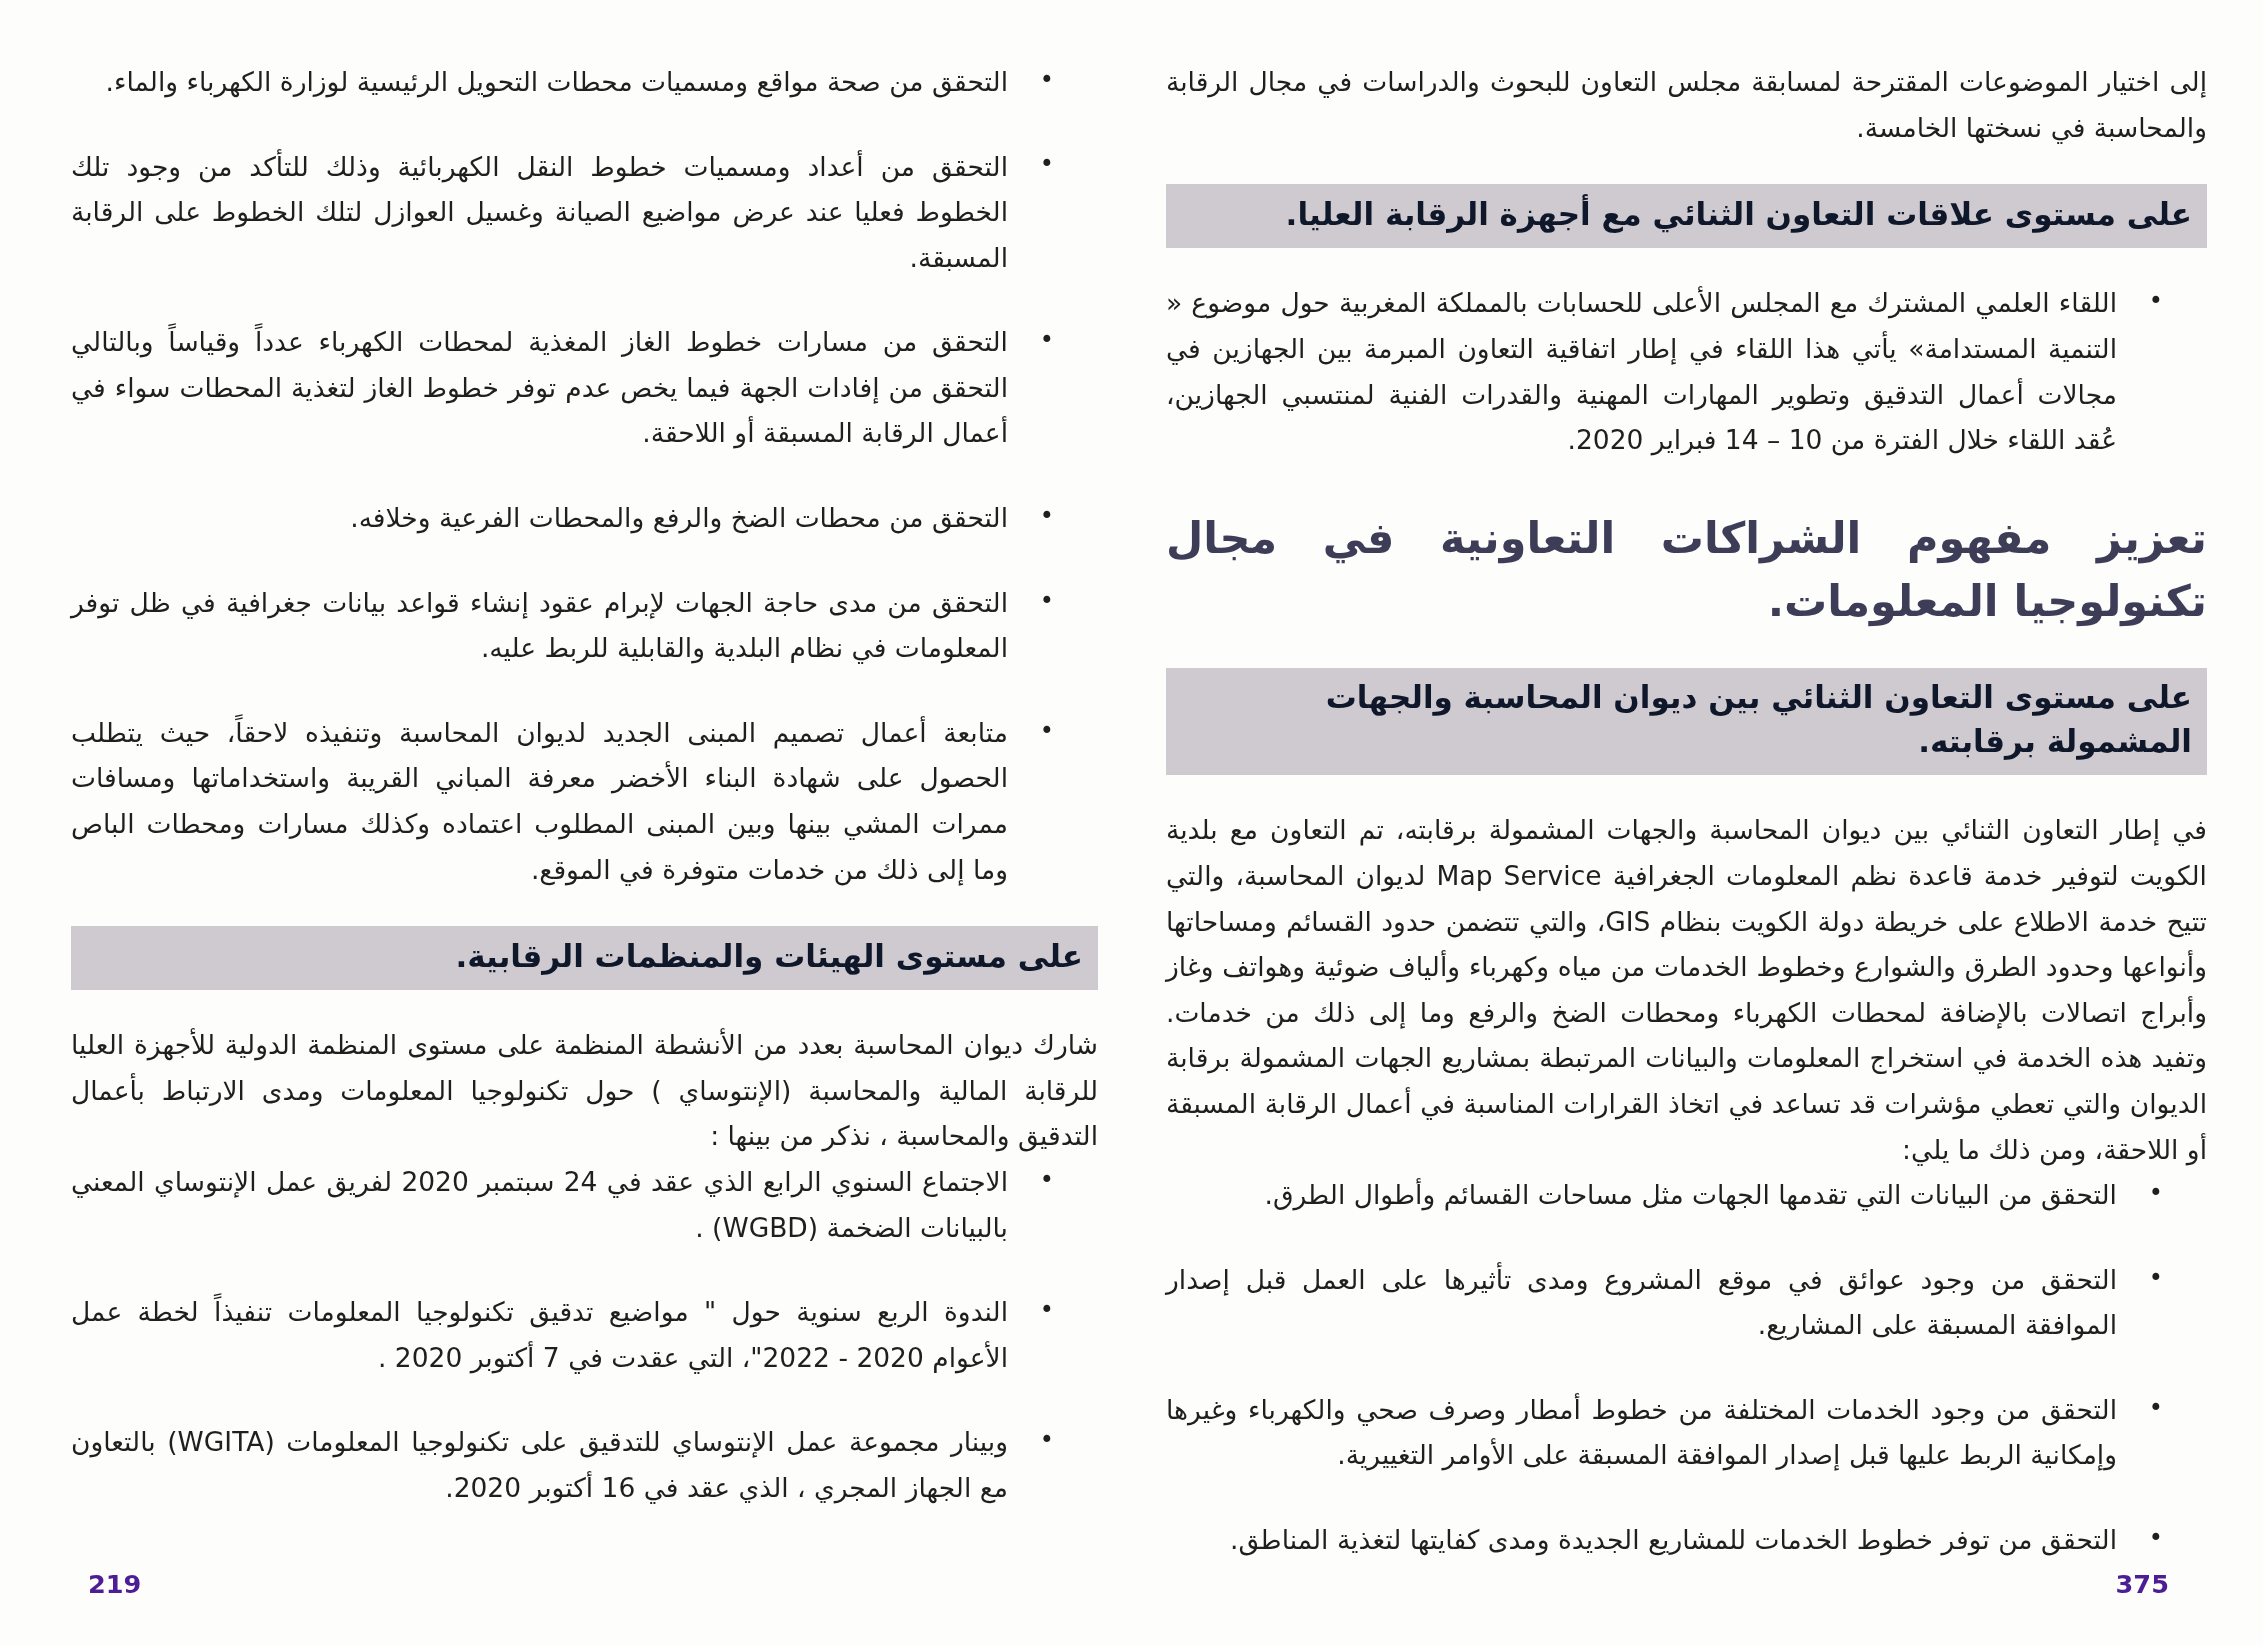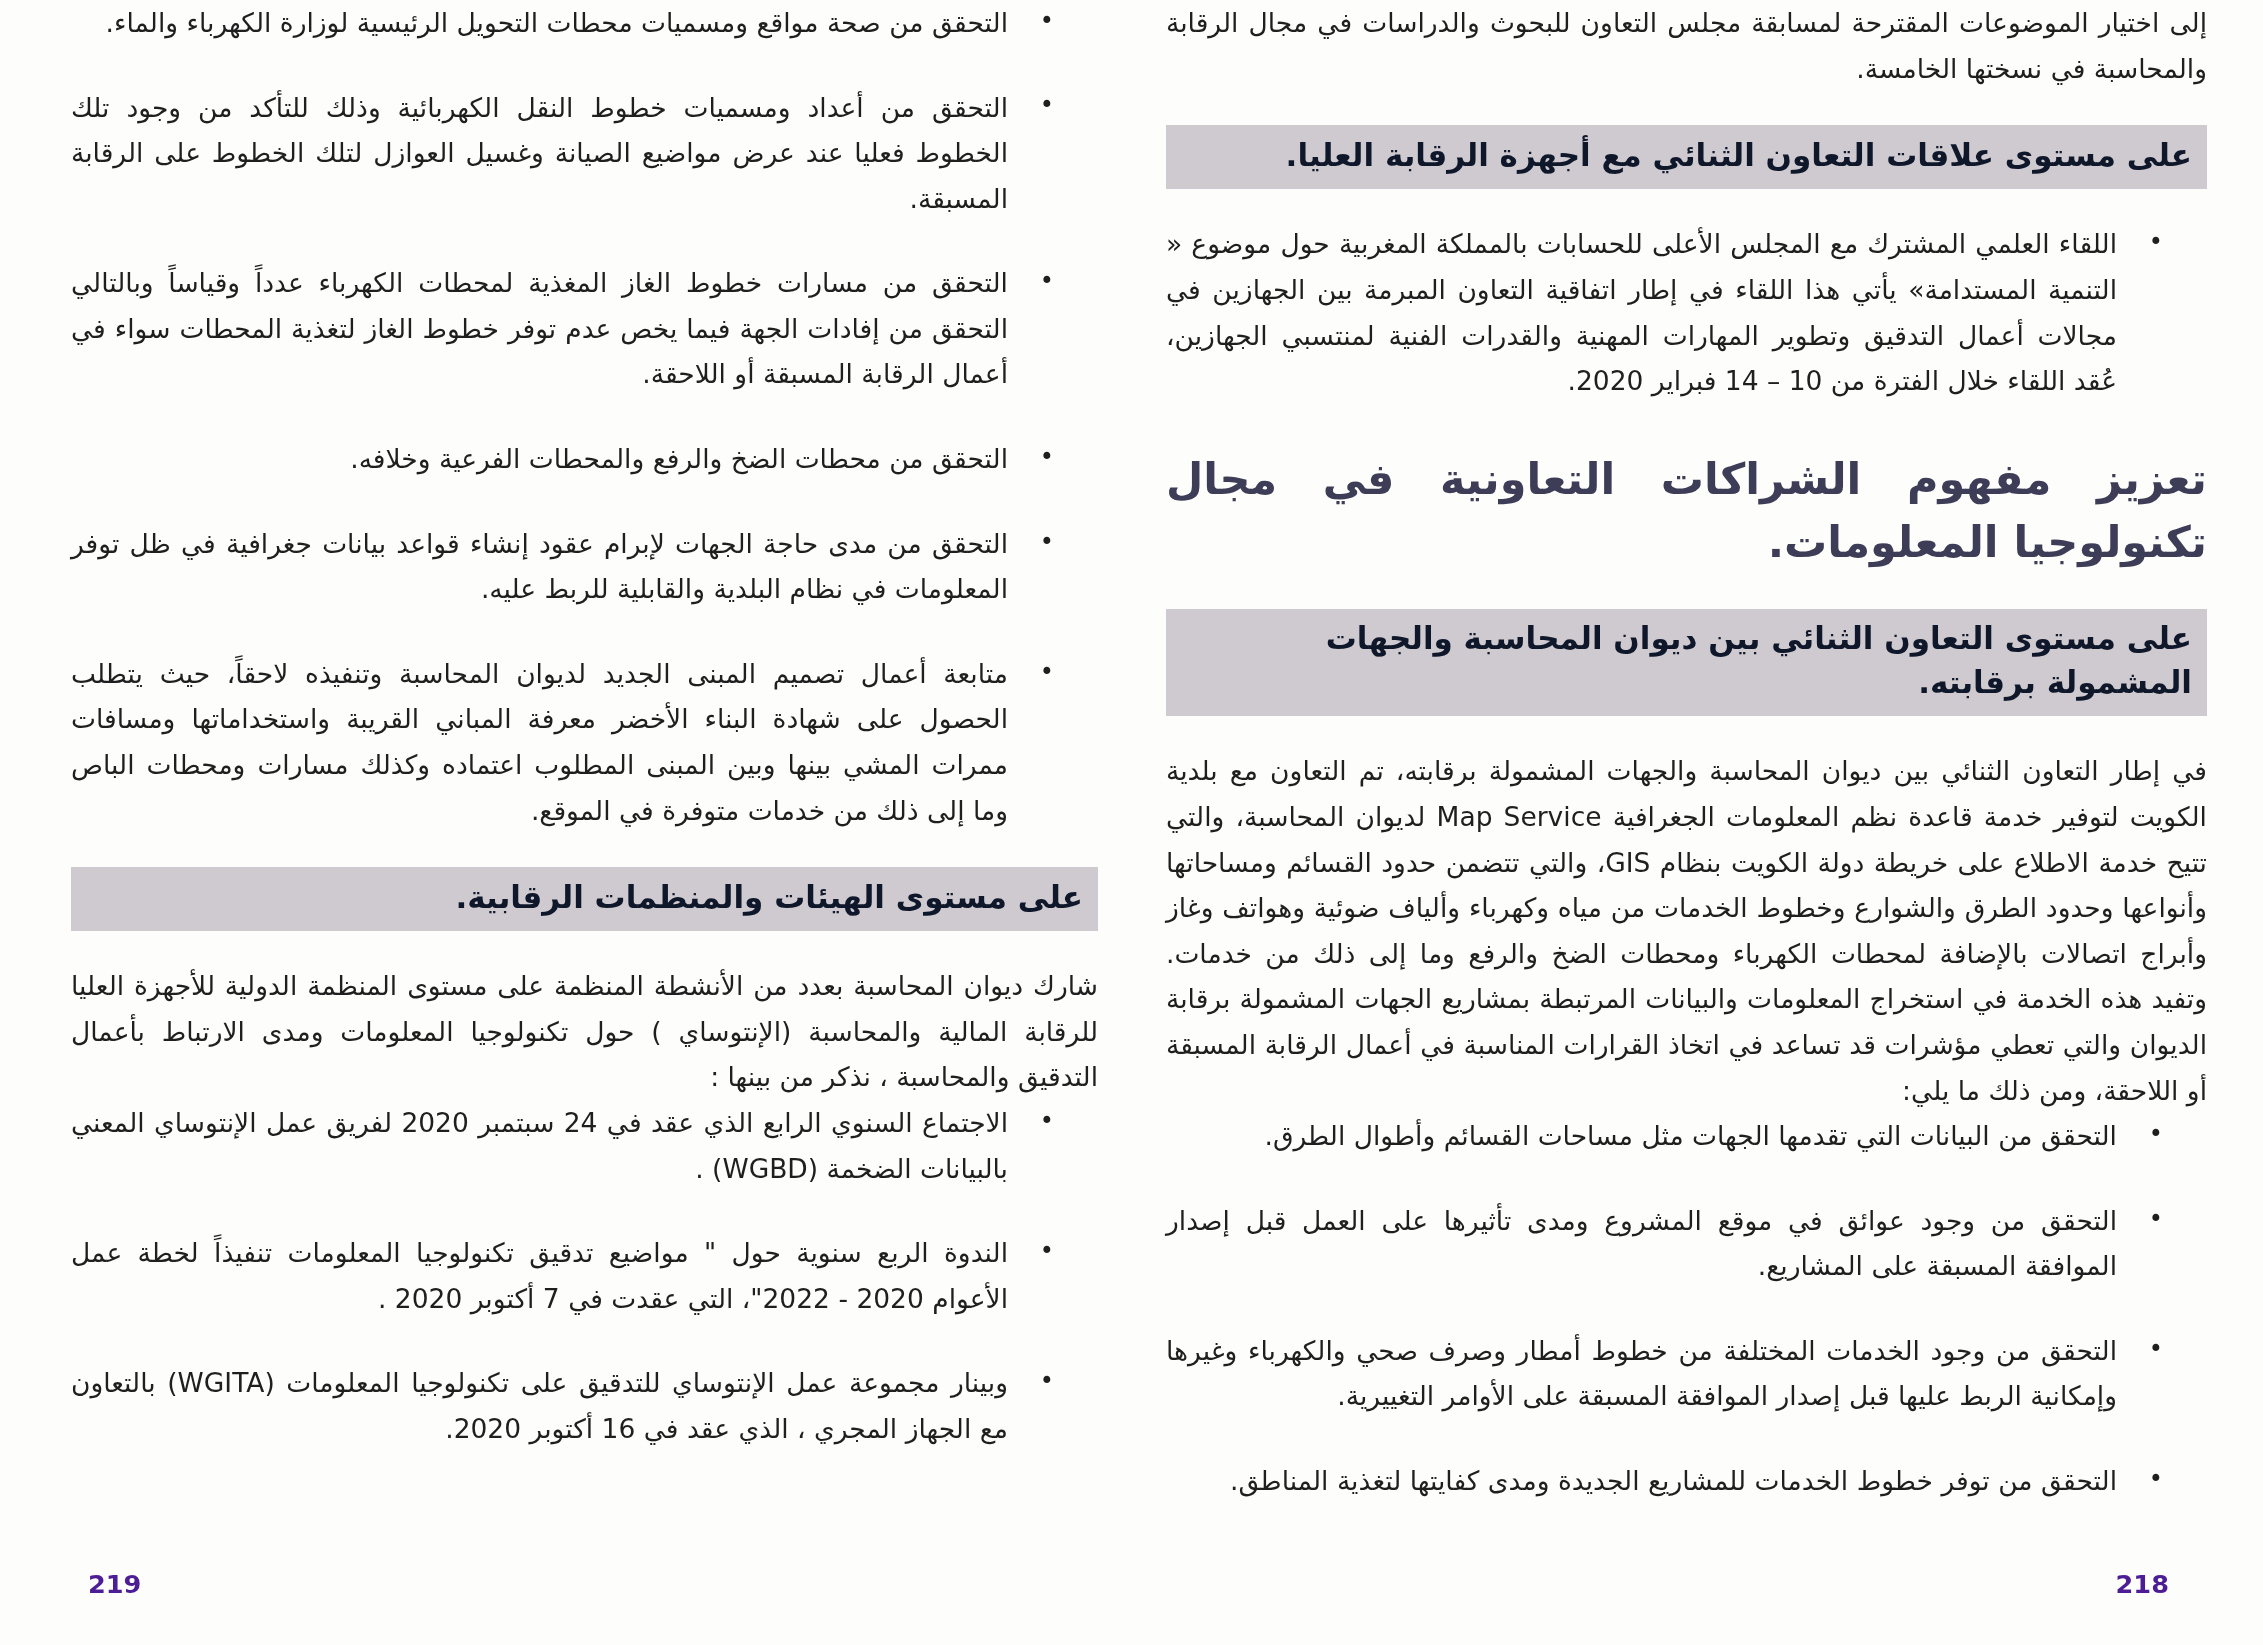--- a/index.html
+++ b/index.html
@@ -17,21 +17,21 @@
     color: #1f1f1f;
   }
   .page {
     position: absolute;
     top: 0;
     bottom: 0;
   }
   #page-left  { left: 71px;  width: 1027px; }
   #page-right { right: 57px; width: 1041px; }
 
-  .content { }
+  .content { padding-top: 59px; }
 
   .para {
     margin: 0;
     font-size: 26.5px;
     line-height: 1.72;
     text-align: justify;
   }
 
   ul.bullets {
     list-style: none;
@@ -141,15 +141,15 @@
     <p class="para">في إطار التعاون الثنائي بين ديوان المحاسبة والجهات المشمولة برقابته، تم التعاون مع بلدية الكويت لتوفير خدمة قاعدة نظم المعلومات الجغرافية Map Service لديوان المحاسبة، والتي تتيح خدمة الاطلاع على خريطة دولة الكويت بنظام GIS، والتي تتضمن حدود القسائم ومساحاتها وأنواعها وحدود الطرق والشوارع وخطوط الخدمات من مياه وكهرباء وألياف ضوئية وهواتف وغاز وأبراج اتصالات بالإضافة لمحطات الكهرباء ومحطات الضخ والرفع وما إلى ذلك من خدمات. وتفيد هذه الخدمة في استخراج المعلومات والبيانات المرتبطة بمشاريع الجهات المشمولة برقابة الديوان والتي تعطي مؤشرات قد تساعد في اتخاذ القرارات المناسبة في أعمال الرقابة المسبقة أو اللاحقة، ومن ذلك ما يلي:</p>
 
     <ul class="bullets mt-list">
       <li>التحقق من البيانات التي تقدمها الجهات مثل مساحات القسائم وأطوال الطرق.</li>
       <li>التحقق من وجود عوائق في موقع المشروع ومدى تأثيرها على العمل قبل إصدار الموافقة المسبقة على المشاريع.</li>
       <li>التحقق من وجود الخدمات المختلفة من خطوط أمطار وصرف صحي والكهرباء وغيرها وإمكانية الربط عليها قبل إصدار الموافقة المسبقة على الأوامر التغييرية.</li>
       <li>التحقق من توفر خطوط الخدمات للمشاريع الجديدة ومدى كفايتها لتغذية المناطق.</li>
     </ul>
 
   </div>
-  <div class="page-num">218</div>
+  <div class="page-num">375</div>
 </section>
 
 
 </body></html>

